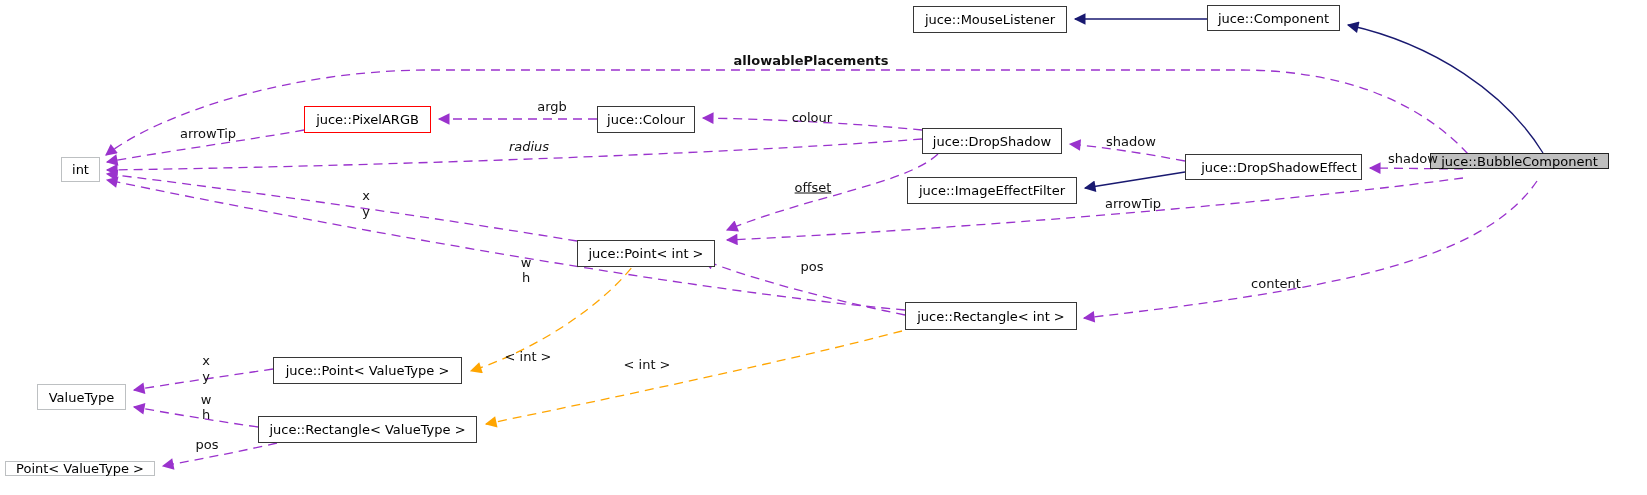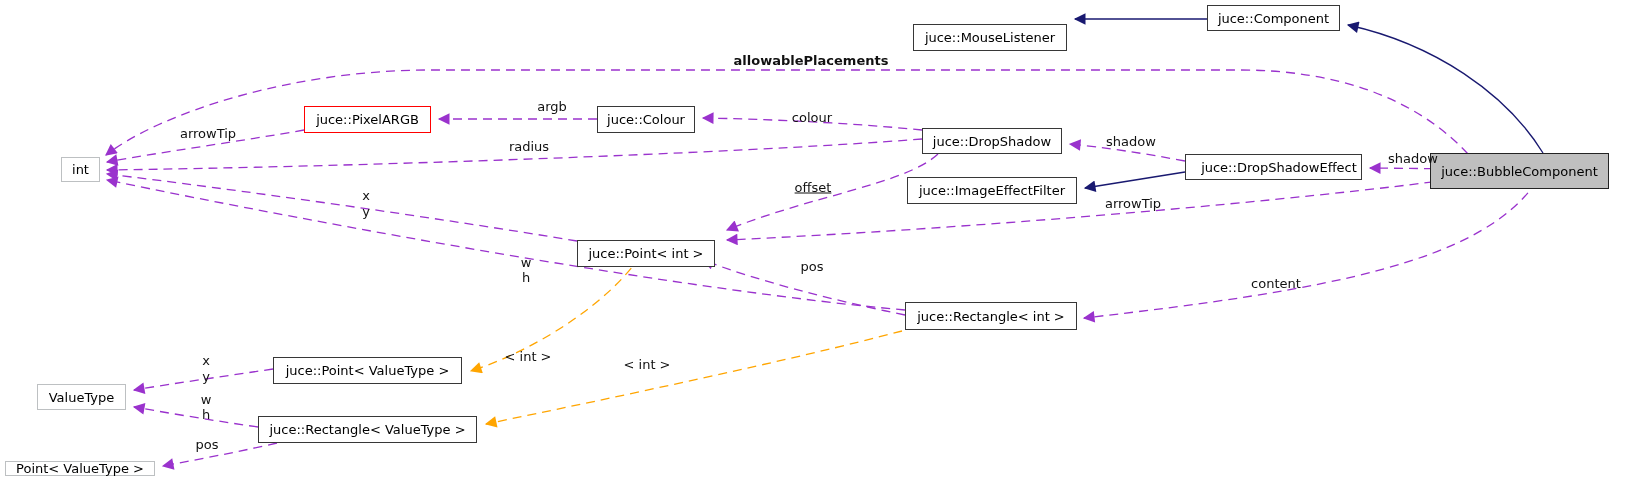--- a/index.html
+++ b/index.html
@@ -71,41 +71,41 @@
     <path class="edge dashed" marker-end="url(#m-usage)" d="M 905,310 C 690,291 335,227 107,180" stroke="#9a32cd"></path>
     <path class="edge dashed" marker-end="url(#m-usage)" d="M 905,315 C 832,300 758,281 703,260" stroke="#9a32cd"></path>
     <path class="edge dashed" marker-end="url(#m-usage)" d="M 273,369 C 226,376 176,383 134,390" stroke="#9a32cd"></path>
     <path class="edge dashed" marker-end="url(#m-usage)" d="M 258,427 C 216,421 174,414 134,407" stroke="#9a32cd"></path>
     <path class="edge dashed" marker-end="url(#m-usage)" d="M 277,443 C 238,452 200,459 163,466" stroke="#9a32cd"></path>
 
     <path class="edge dashed" marker-end="url(#m-template)" d="M 640,256 C 613,298 542,348 471,371" stroke="#ffa500"></path>
     <path class="edge dashed" marker-end="url(#m-template)" d="M 902,331 C 792,360 612,398 486,424" stroke="#ffa500"></path>
   </svg>
 
-  <div class="node v-normal" style="left: 913px; top: 6px; width: 154px; height: 27px; margin-top: 18px;">juce::MouseListener</div>
+  <div class="node v-normal" style="left: 913px; top: 6px; width: 154px; height: 27px;">juce::MouseListener</div>
   <div class="node v-normal" style="left: 1207px; top: 5px; width: 133px; height: 26px;">juce::Component</div>
   <div class="node v-red" style="left: 304px; top: 106px; width: 127px; height: 27px;">juce::PixelARGB</div>
   <div class="node v-normal" style="left: 597px; top: 106px; width: 98px; height: 27px;">juce::Colour</div>
   <div class="node v-normal" style="left: 922px; top: 128px; width: 140px; height: 26px;">juce::DropShadow</div>
   <div class="node v-normal" style="left: 1185px; top: 154px; width: 177px; height: 26px; padding-left: 11px;">juce::DropShadowEffect</div>
   <div class="node v-normal" style="left: 907px; top: 177px; width: 170px; height: 27px;">juce::ImageEffectFilter</div>
-  <div class="node v-selected" style="left: 1430px; top: 153px; width: 179px; height: 36px;">juce::BubbleComponent</div>
+  <div class="node v-selected" style="left: 1430px; top: 153px; width: 179px; height: 16px;">juce::BubbleComponent</div>
   <div class="node v-gray" style="left: 61px; top: 157px; width: 39px; height: 25px;">int</div>
   <div class="node v-normal" style="left: 577px; top: 229px; width: 138px; height: 27px; margin-top: 11px;">juce::Point&lt; int &gt;</div>
   <div class="node v-normal" style="left: 905px; top: 302px; width: 172px; height: 28px;">juce::Rectangle&lt; int &gt;</div>
   <div class="node v-normal" style="left: 273px; top: 357px; width: 189px; height: 27px;">juce::Point&lt; ValueType &gt;</div>
   <div class="node v-gray" style="left: 37px; top: 384px; width: 89px; height: 26px;">ValueType</div>
   <div class="node v-normal" style="left: 258px; top: 416px; width: 219px; height: 27px;">juce::Rectangle&lt; ValueType &gt;</div>
   <div class="node v-gray" style="left: 5px; top: 461px; width: 150px; height: 15px;">Point&lt; ValueType &gt;</div>
 
   <span class="elabel" style="left: 811px; top: 60px; font-weight: bold;">allowablePlacements</span>
   <span class="elabel" style="left: 552px; top: 106px;">argb</span>
   <span class="elabel" style="left: 812px; top: 117px;">colour</span>
   <span class="elabel" style="left: 208px; top: 133px;">arrowTip</span>
-  <span class="elabel" style="left: 529px; top: 146px;">radius</span>
+  <span class="elabel" style="left: 529px; top: 146px; font-style: italic;">radius</span>
   <span class="elabel" style="left: 1131px; top: 141px;">shadow</span>
   <span class="elabel" style="left: 1413px; top: 158px;">shadow</span>
   <span class="elabel" style="left: 813px; top: 187px; text-decoration: underline;">offset</span>
   <span class="elabel" style="left: 1133px; top: 203px;">arrowTip</span>
   <span class="elabel" style="left: 366px; top: 195px;">x</span>
   <span class="elabel" style="left: 366px; top: 211px;">y</span>
   <span class="elabel" style="left: 526px; top: 262px;">w</span>
   <span class="elabel" style="left: 526px; top: 277px;">h</span>
   <span class="elabel" style="left: 812px; top: 266px;">pos</span>
   <span class="elabel" style="left: 1276px; top: 283px;">content</span>

